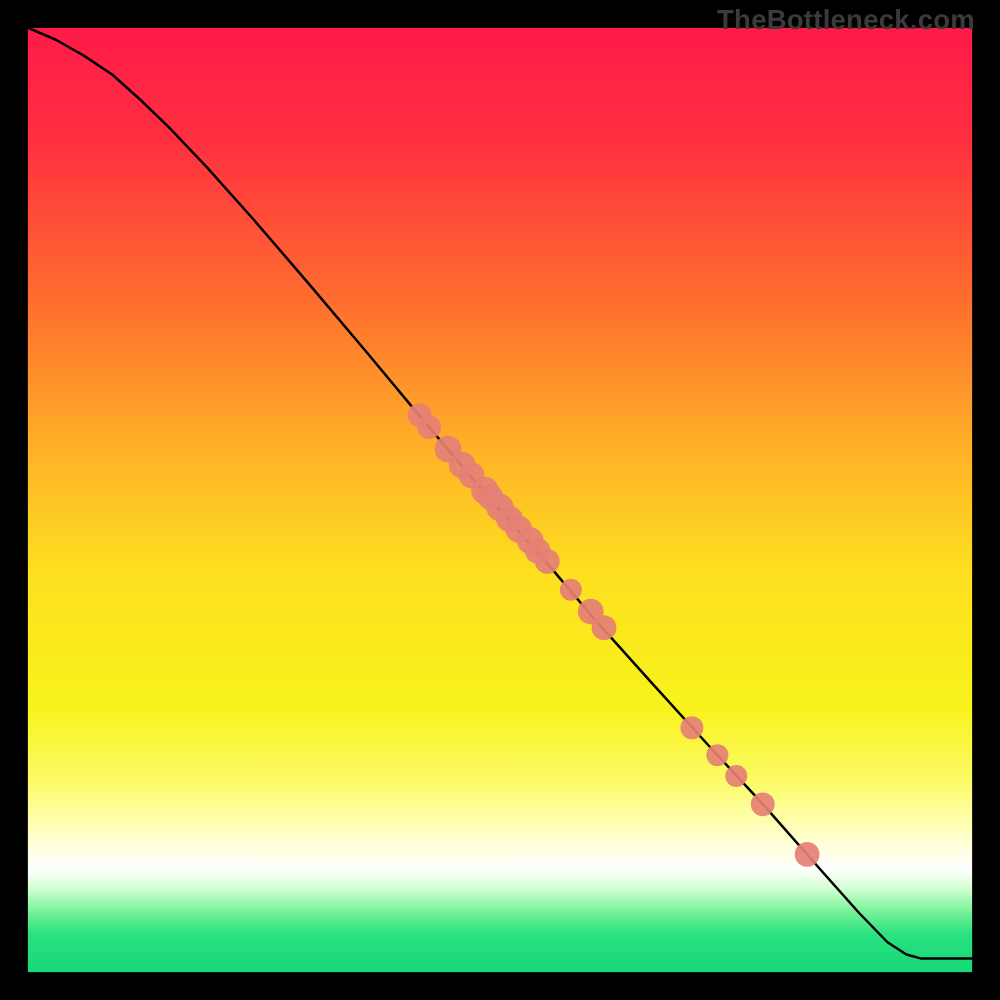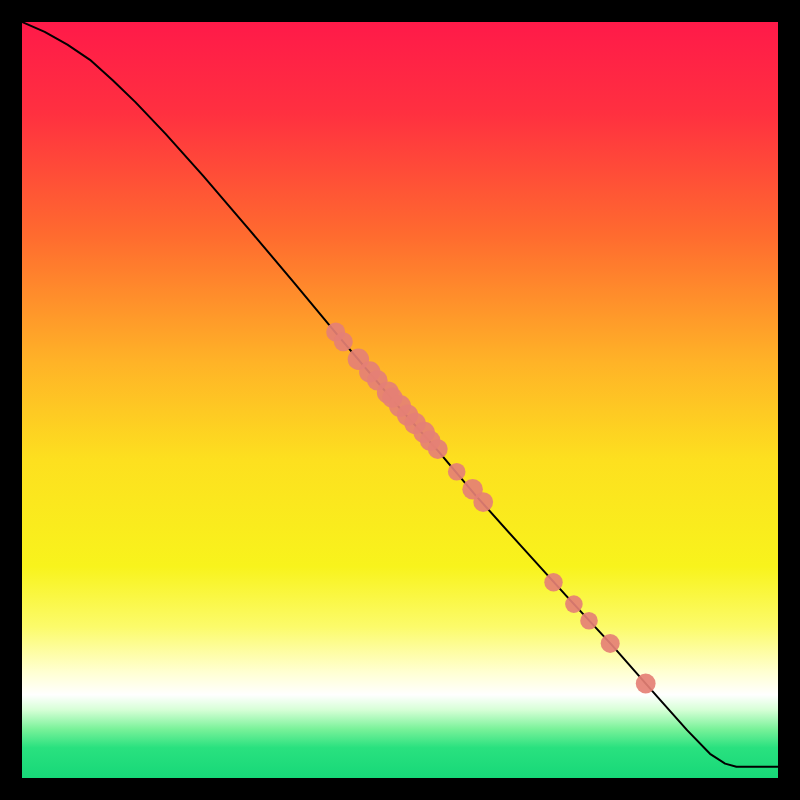--- a/index.html
+++ b/index.html
@@ -33,20 +33,21 @@
     font-size: 22px;
     font-weight: 600;
     letter-spacing: 0.2px;
     z-index: 10;
   }
 </style>
 </head>
 <body>
 
 <div class="frame">
+  <div class="watermark">TheBottleneck.com</div>
   <div class="plot">
     <svg id="chart-svg" width="756" height="756" viewBox="0 0 756 756">
       <defs>
         <linearGradient id="bg-grad" x1="0" y1="0" x2="0" y2="1">
             <stop offset="0%" stop-color="#ff1a49"></stop>
             <stop offset="12%" stop-color="#ff3040"></stop>
             <stop offset="28%" stop-color="#ff6a2f"></stop>
             <stop offset="45%" stop-color="#ffb327"></stop>
             <stop offset="58%" stop-color="#fde01f"></stop>
             <stop offset="72%" stop-color="#f8f31c"></stop>

